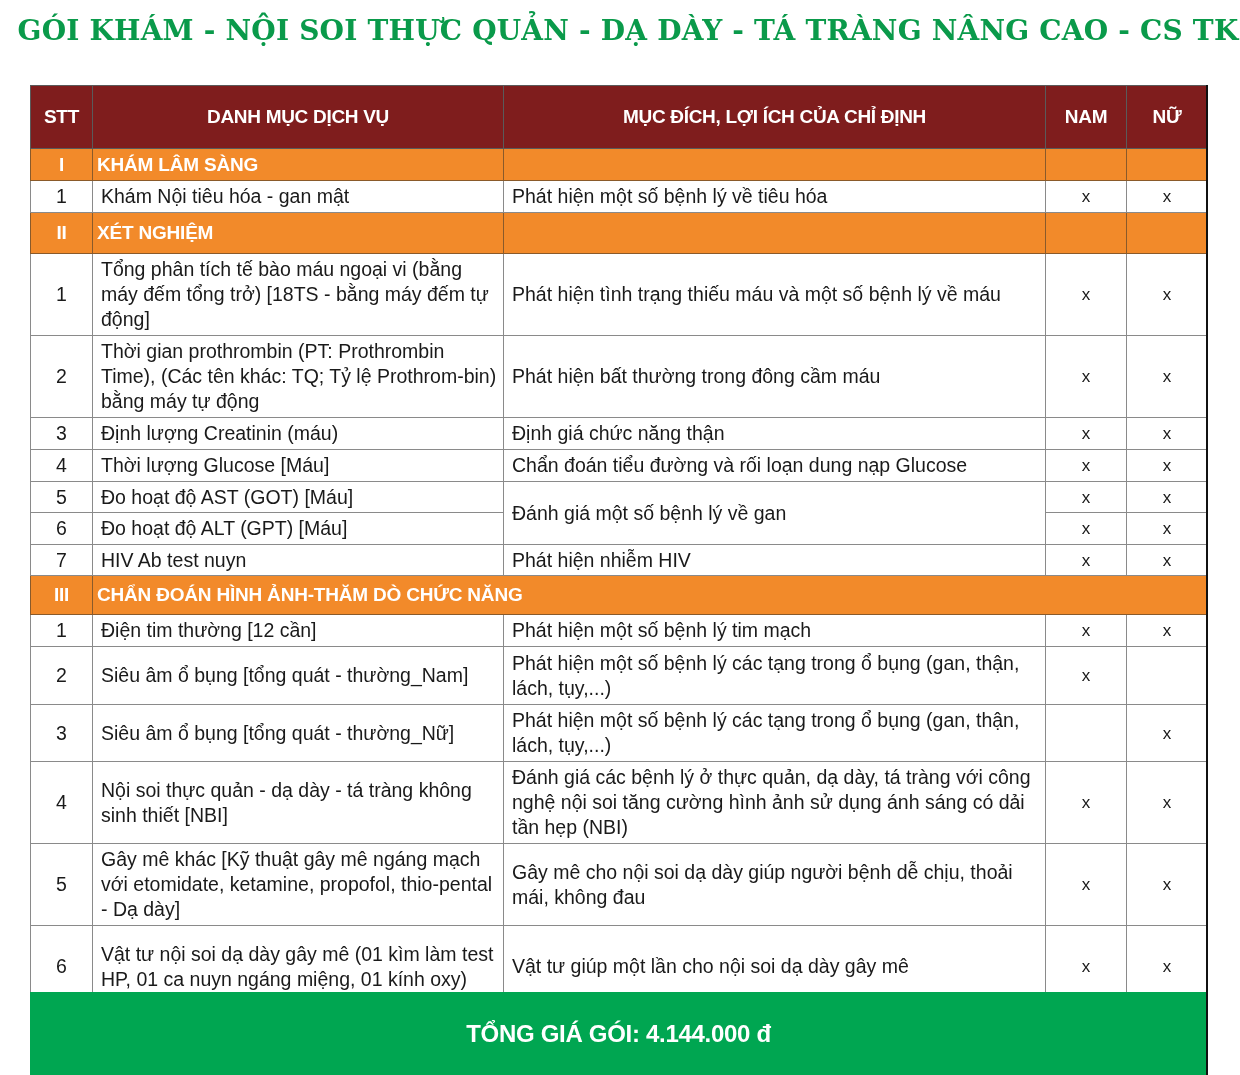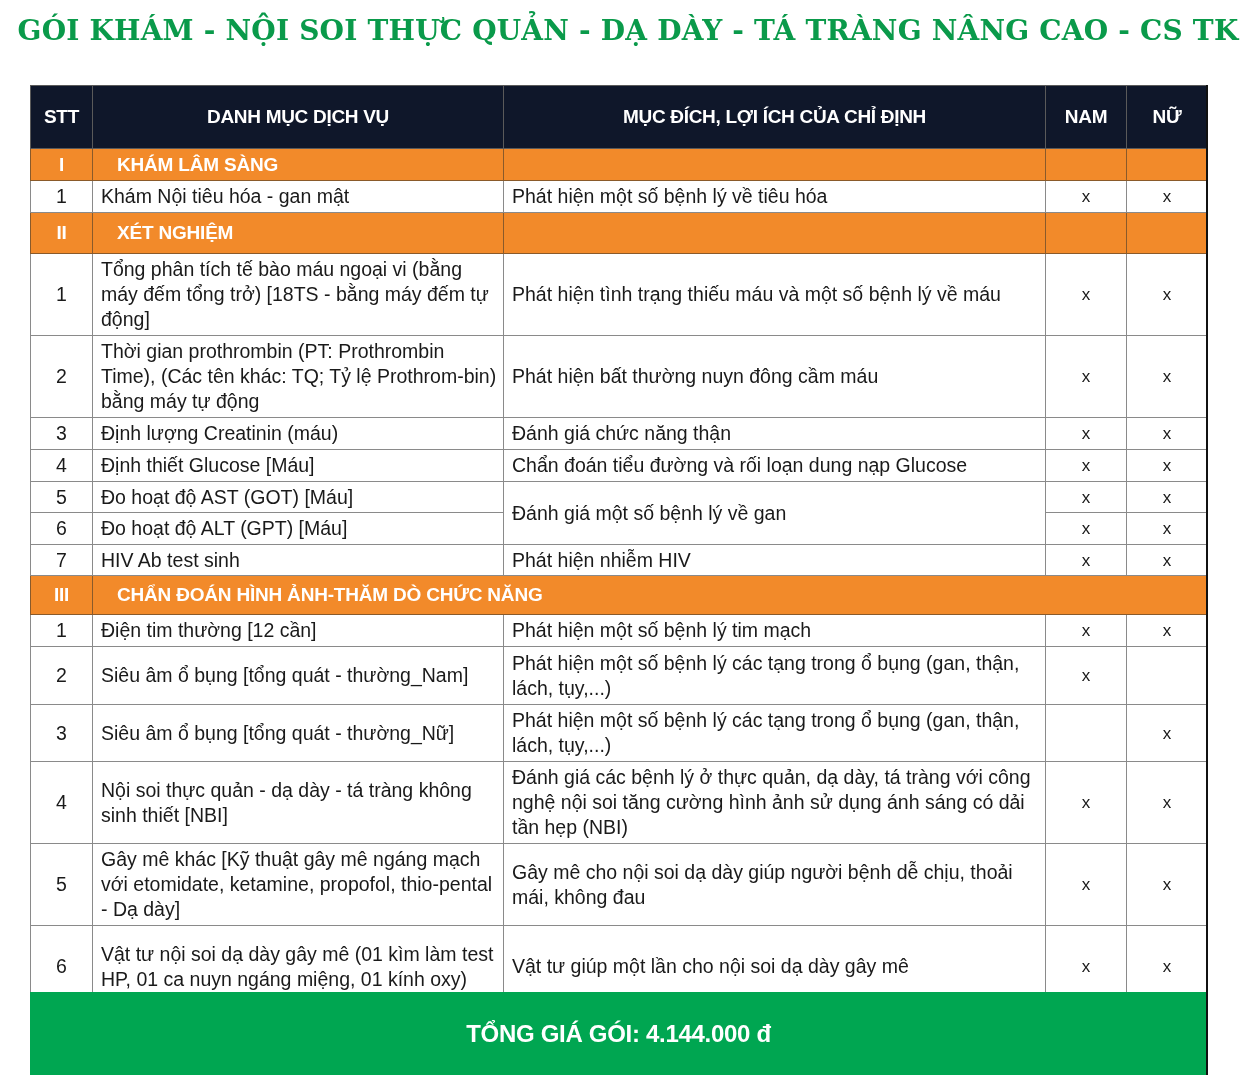--- a/index.html
+++ b/index.html
@@ -4,27 +4,27 @@
   <style>
     html, body { margin: 0; padding: 0; background: #ffffff; }
     body { width: 1240px; height: 1075px; position: relative; overflow: hidden;
            font-family: "Liberation Sans", sans-serif; }
     .title { position: absolute; left: 8px; top: 14px; width: 1240px; text-align: center;
              font-family: "DejaVu Serif", serif; font-weight: bold; font-size: 28px;
              color: #0a9a4a; letter-spacing: 0.2px; white-space: nowrap; }
     table.pkg { position: absolute; left: 30px; top: 85px; border-collapse: collapse;
                 table-layout: fixed; width: 1177px; }
     table.pkg td, table.pkg th { border: 1px solid #5a5a5a; padding: 0; box-sizing: border-box; }
-    table.pkg thead th { background: #0f172a; color: #ffffff; font-weight: bold;
+    table.pkg thead th { background: #7f1d1d; color: #ffffff; font-weight: bold;
                          font-size: 19px; height: 63px; text-align: center; vertical-align: middle;
                          font-family: "Liberation Sans", sans-serif; letter-spacing: -0.3px; }
     tr.section td { background: #f28a2a; color: #ffffff; font-weight: bold; font-size: 19px; height: 32px;
                     border-color: #8a5a2a; letter-spacing: -0.2px; }
     tr.section td.stt { text-align: center; }
-    tr.section td.name { padding-left: 24px; white-space: nowrap; overflow: visible; }
+    tr.section td.name { padding-left: 4px; white-space: nowrap; overflow: visible; }
     tr.item td { background: #ffffff; color: #1a1a1a; font-size: 19.5px; line-height: 25px; vertical-align: middle;
                  border-color: #8a8a8a; }
     tr.item td.stt { text-align: center; }
     tr.item td.svc { padding: 2px 6px 2px 8px; }
     tr.item td.pur { padding: 2px 6px 2px 8px; }
     tr.item td.mark { text-align: center; font-size: 17px; }
     .footer { position: absolute; left: 30px; top: 992px; width: 1177px; height: 83px;
               background: #00a651; color: #ffffff; font-weight: bold; font-size: 24px;
               display: flex; align-items: center; justify-content: center; letter-spacing: -0.3px; }
     .rborder { position: absolute; left: 1206px; top: 85px; width: 2px; height: 990px; background: #111; }
@@ -78,54 +78,54 @@
     <tr class="item" style="height:82px">
       <td class="stt">1</td>
       <td class="svc">Tổng phân tích tế bào máu ngoại vi (bằng máy đếm tổng trở) [18TS - bằng máy đếm tự động]</td>
       <td class="pur">Phát hiện tình trạng thiếu máu và một số bệnh lý về máu</td>
       <td class="mark">x</td>
       <td class="mark">x</td>
     </tr>
     <tr class="item" style="height:82px">
       <td class="stt">2</td>
       <td class="svc">Thời gian prothrombin (PT: Prothrombin Time), (Các tên khác: TQ; Tỷ lệ Prothrom-bin) bằng máy tự động</td>
-      <td class="pur">Phát hiện bất thường nuyn đông cầm máu</td>
+      <td class="pur">Phát hiện bất thường trong đông cầm máu</td>
       <td class="mark">x</td>
       <td class="mark">x</td>
     </tr>
     <tr class="item" style="height:32px">
       <td class="stt">3</td>
       <td class="svc">Định lượng Creatinin (máu)</td>
-      <td class="pur">Đánh giá chức năng thận</td>
+      <td class="pur">Định giá chức năng thận</td>
       <td class="mark">x</td>
       <td class="mark">x</td>
     </tr>
     <tr class="item" style="height:32px">
       <td class="stt">4</td>
-      <td class="svc">Định thiết Glucose [Máu]</td>
+      <td class="svc">Thời lượng Glucose [Máu]</td>
       <td class="pur">Chẩn đoán tiểu đường và rối loạn dung nạp Glucose</td>
       <td class="mark">x</td>
       <td class="mark">x</td>
     </tr>
     <tr class="item" style="height:31px">
       <td class="stt">5</td>
       <td class="svc">Đo hoạt độ AST (GOT) [Máu]</td>
       <td class="pur" rowspan="2">Đánh giá một số bệnh lý về gan</td>
       <td class="mark">x</td>
       <td class="mark">x</td>
     </tr>
     <tr class="item" style="height:32px">
       <td class="stt">6</td>
       <td class="svc">Đo hoạt độ ALT (GPT) [Máu]</td>
       <td class="mark">x</td>
       <td class="mark">x</td>
     </tr>
     <tr class="item" style="height:31px">
       <td class="stt">7</td>
-      <td class="svc">HIV Ab test sinh</td>
+      <td class="svc">HIV Ab test nuyn</td>
       <td class="pur">Phát hiện nhiễm HIV</td>
       <td class="mark">x</td>
       <td class="mark">x</td>
     </tr>
 
     <tr class="section" style="height:39px">
       <td class="stt">III</td>
       <td class="name" colspan="4">CHẨN ĐOÁN HÌNH ẢNH-THĂM DÒ CHỨC NĂNG</td>
     </tr>
     <tr class="item" style="height:32px">

